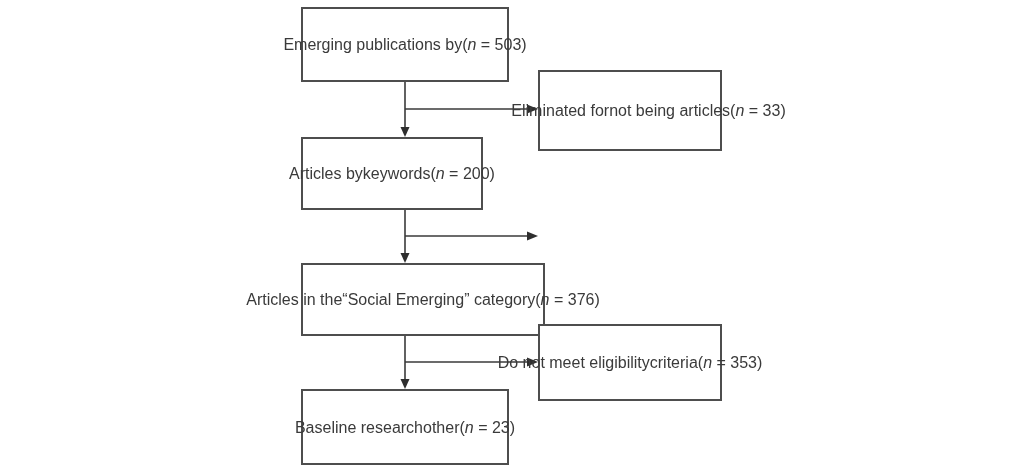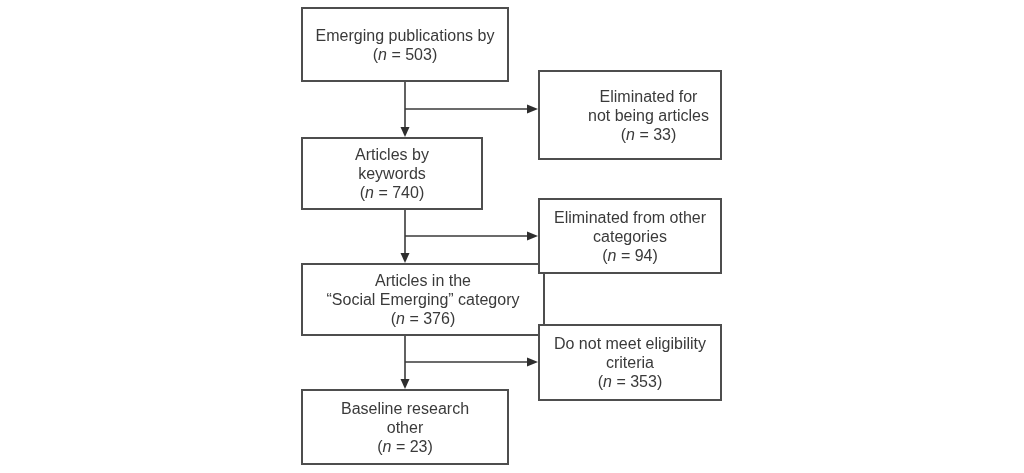--- a/index.html
+++ b/index.html
@@ -16,37 +16,37 @@
     left: 0; top: 0;
     width: 1024px; height: 473px;
     pointer-events: none;
   }
   .box {
     position: absolute;
     box-sizing: border-box;
     border: 2px solid #4e4e4e;
     background: #ffffff;
     display: flex;
-    flex-direction: column;
+    flex-direction: row;
     justify-content: center;
     align-items: center;
     text-align: center;
     color: #3a3a3a;
     font-size: 16px;
     line-height: 19px;
   }
   .box .line { white-space: pre; }
   .box .count i { font-style: italic; }
   
   .b1 { left: 301px; top:   7px; width: 208px; height: 75px; }
   .b2 { left: 301px; top: 137px; width: 182px; height: 73px; }
   .b3 { left: 301px; top: 263px; width: 244px; height: 73px; }
   .b4 { left: 301px; top: 389px; width: 208px; height: 76px; }
   
-  .r1 { left: 538px; top:  70px; width: 184px; height: 90px; padding-left: 37px; }
+  .r1 { left: 538px; top:  70px; width: 184px; height: 81px; padding-left: 37px; }
   .r2 { left: 538px; top: 198px; width: 184px; height: 76px; }
   .r3 { left: 538px; top: 324px; width: 184px; height: 77px; }
   .arrows line    { stroke: #3a3a3a; stroke-width: 1.6; }
   .arrows polygon { fill: #2e2e2e; }
 </style>
 </head>
 <body>
 
 <div class="canvas">
 
@@ -68,46 +68,41 @@
   </svg>
 
   <div class="box b1">
     <div class="line">Emerging publications by</div>
     <div class="line count"><span>(</span><i>n</i><span> = 503)</span></div>
   </div>
 
   <div class="box b2">
     <div class="line">Articles by</div>
     <div class="line">keywords</div>
-    <div class="line count"><span>(</span><i>n</i><span> = 740)</span></div>
+    <div class="line count"><span>(</span><i>n</i><span> = 200)</span></div>
   </div>
 
   <div class="box b3">
     <div class="line">Articles in the</div>
     <div class="line">“Social Emerging” category</div>
     <div class="line count"><span>(</span><i>n</i><span> = 376)</span></div>
   </div>
 
   <div class="box b4">
     <div class="line">Baseline research</div>
     <div class="line">other</div>
     <div class="line count"><span>(</span><i>n</i><span> = 23)</span></div>
   </div>
 
   <div class="box r1">
     <div class="line">Eliminated for</div>
     <div class="line">not being articles</div>
     <div class="line count"><span>(</span><i>n</i><span> = 33)</span></div>
   </div>
 
-  <div class="box r2">
-    <div class="line">Eliminated from other</div>
-    <div class="line">categories</div>
-    <div class="line count"><span>(</span><i>n</i><span> = 94)</span></div>
-  </div>
 
   <div class="box r3">
     <div class="line">Do not meet eligibility</div>
     <div class="line">criteria</div>
     <div class="line count"><span>(</span><i>n</i><span> = 353)</span></div>
   </div>
 
 </div>
 
 </body></html>

